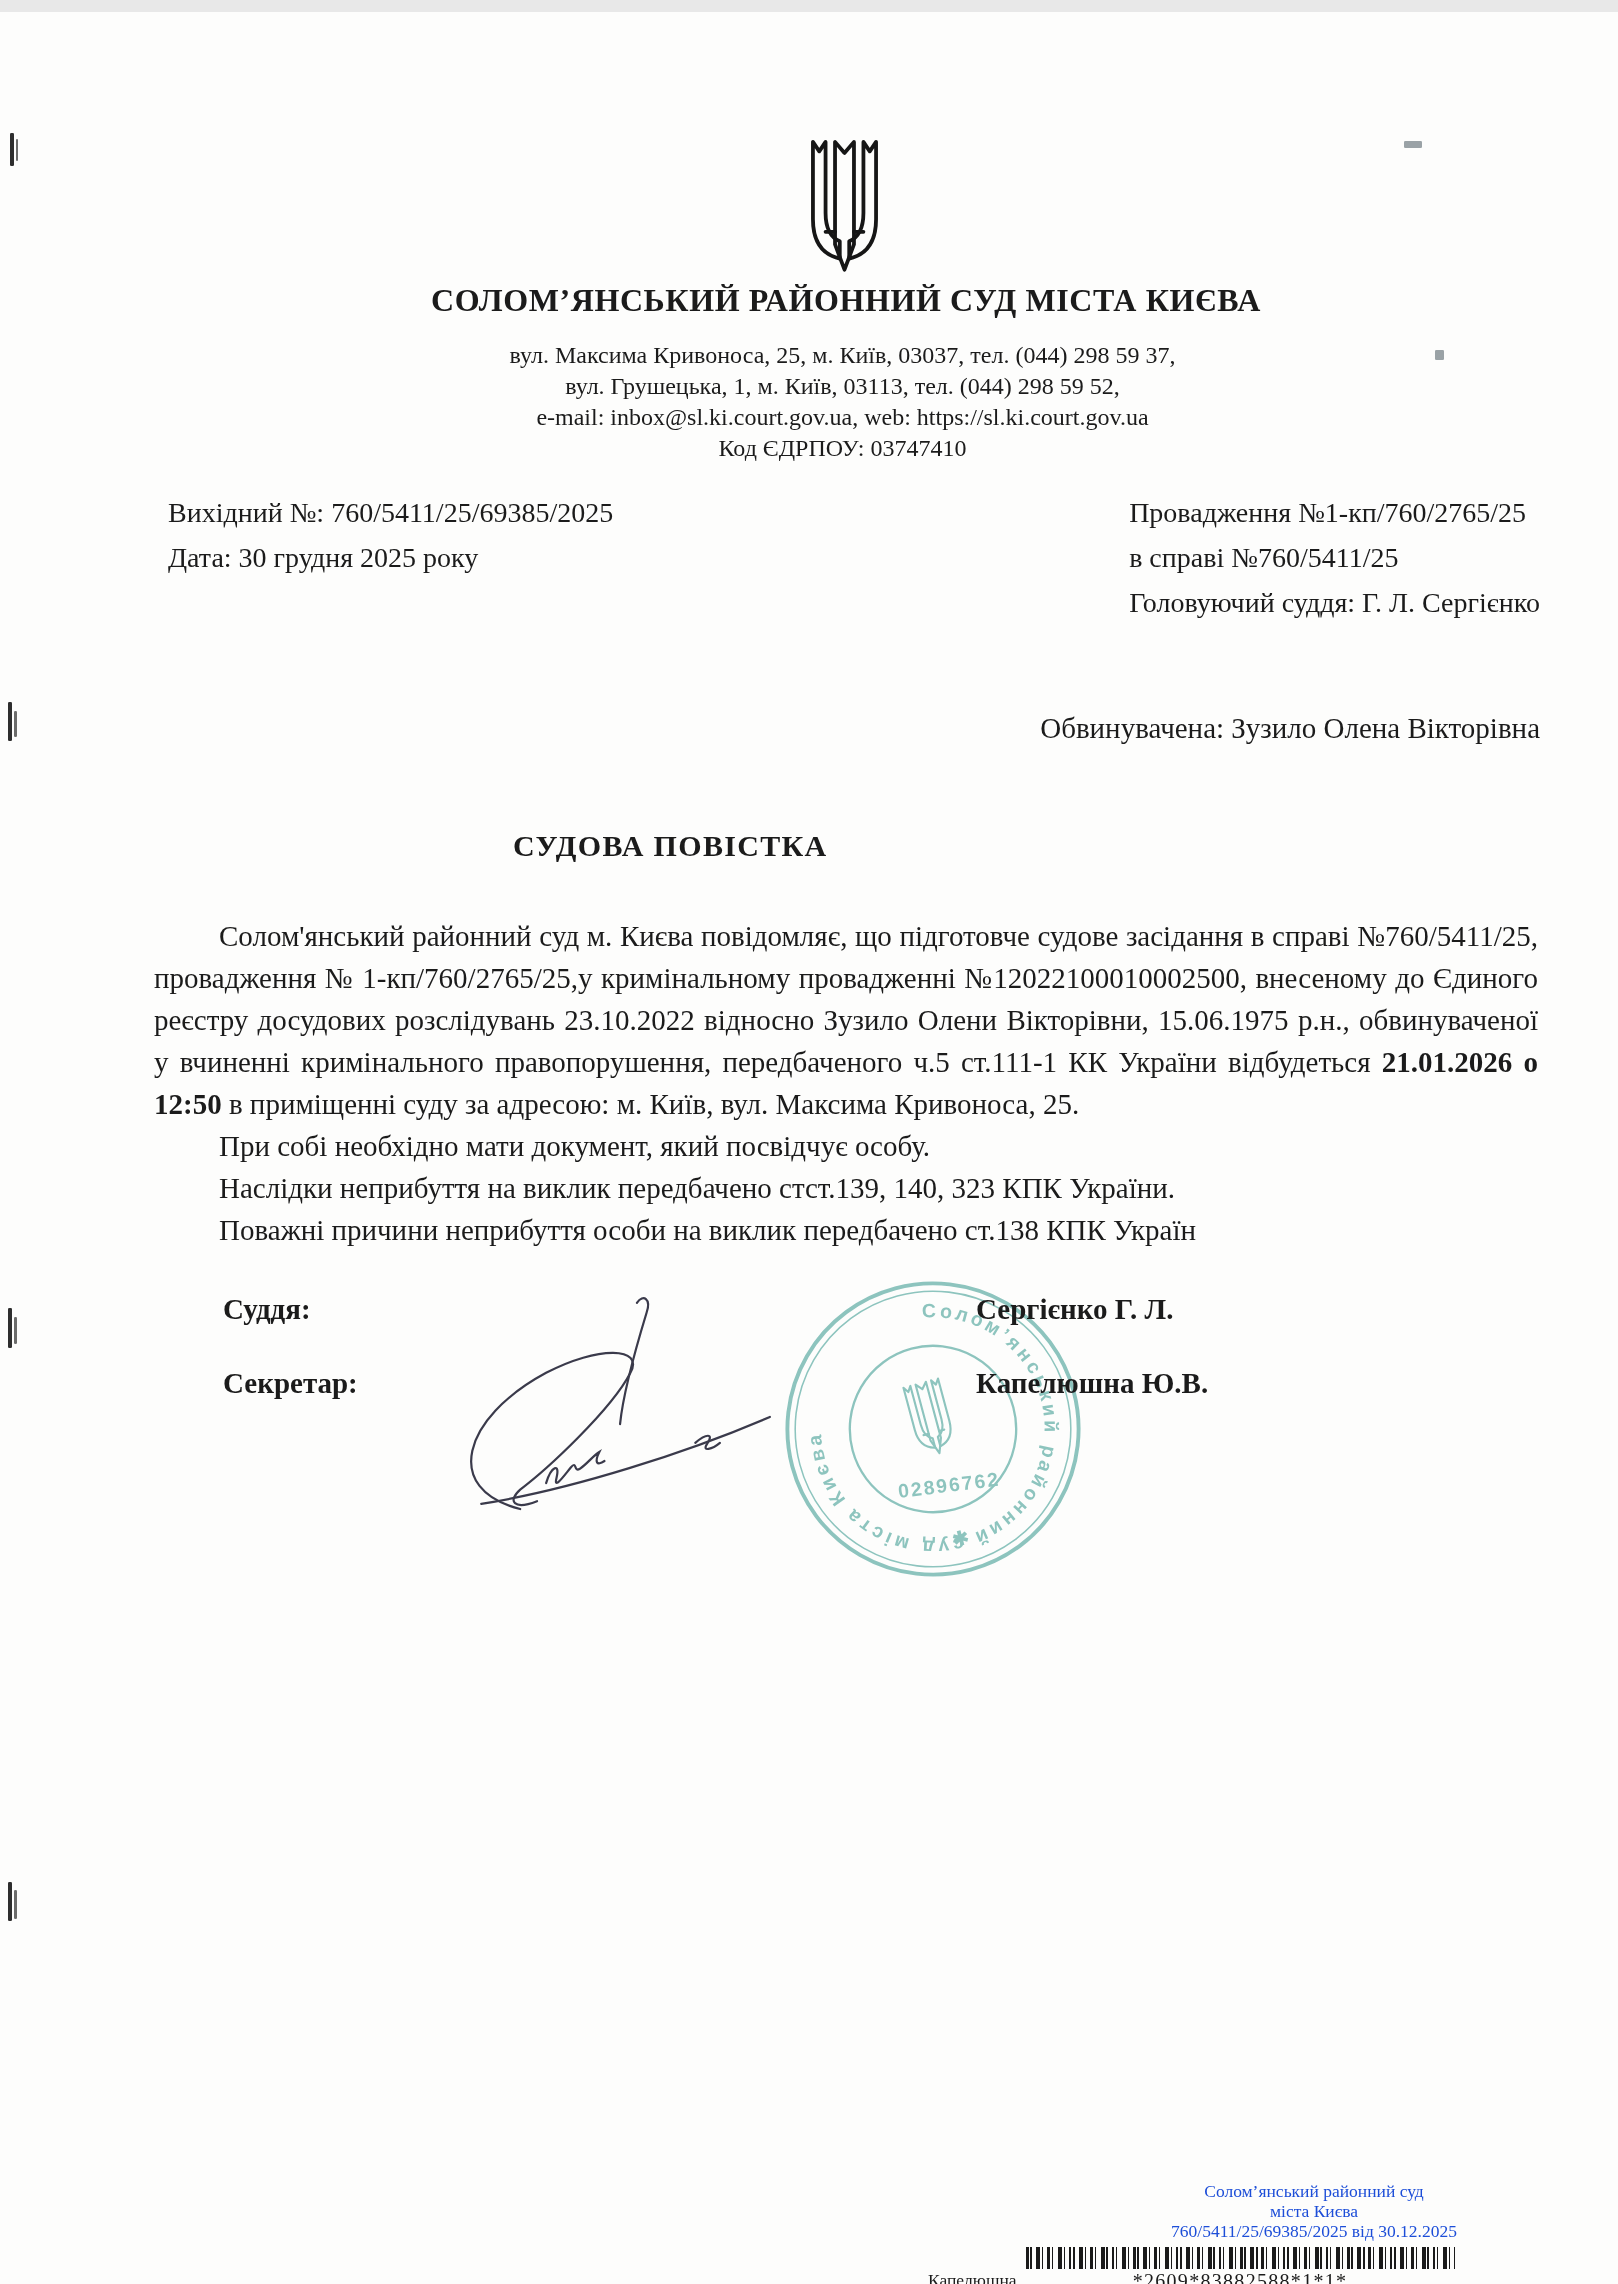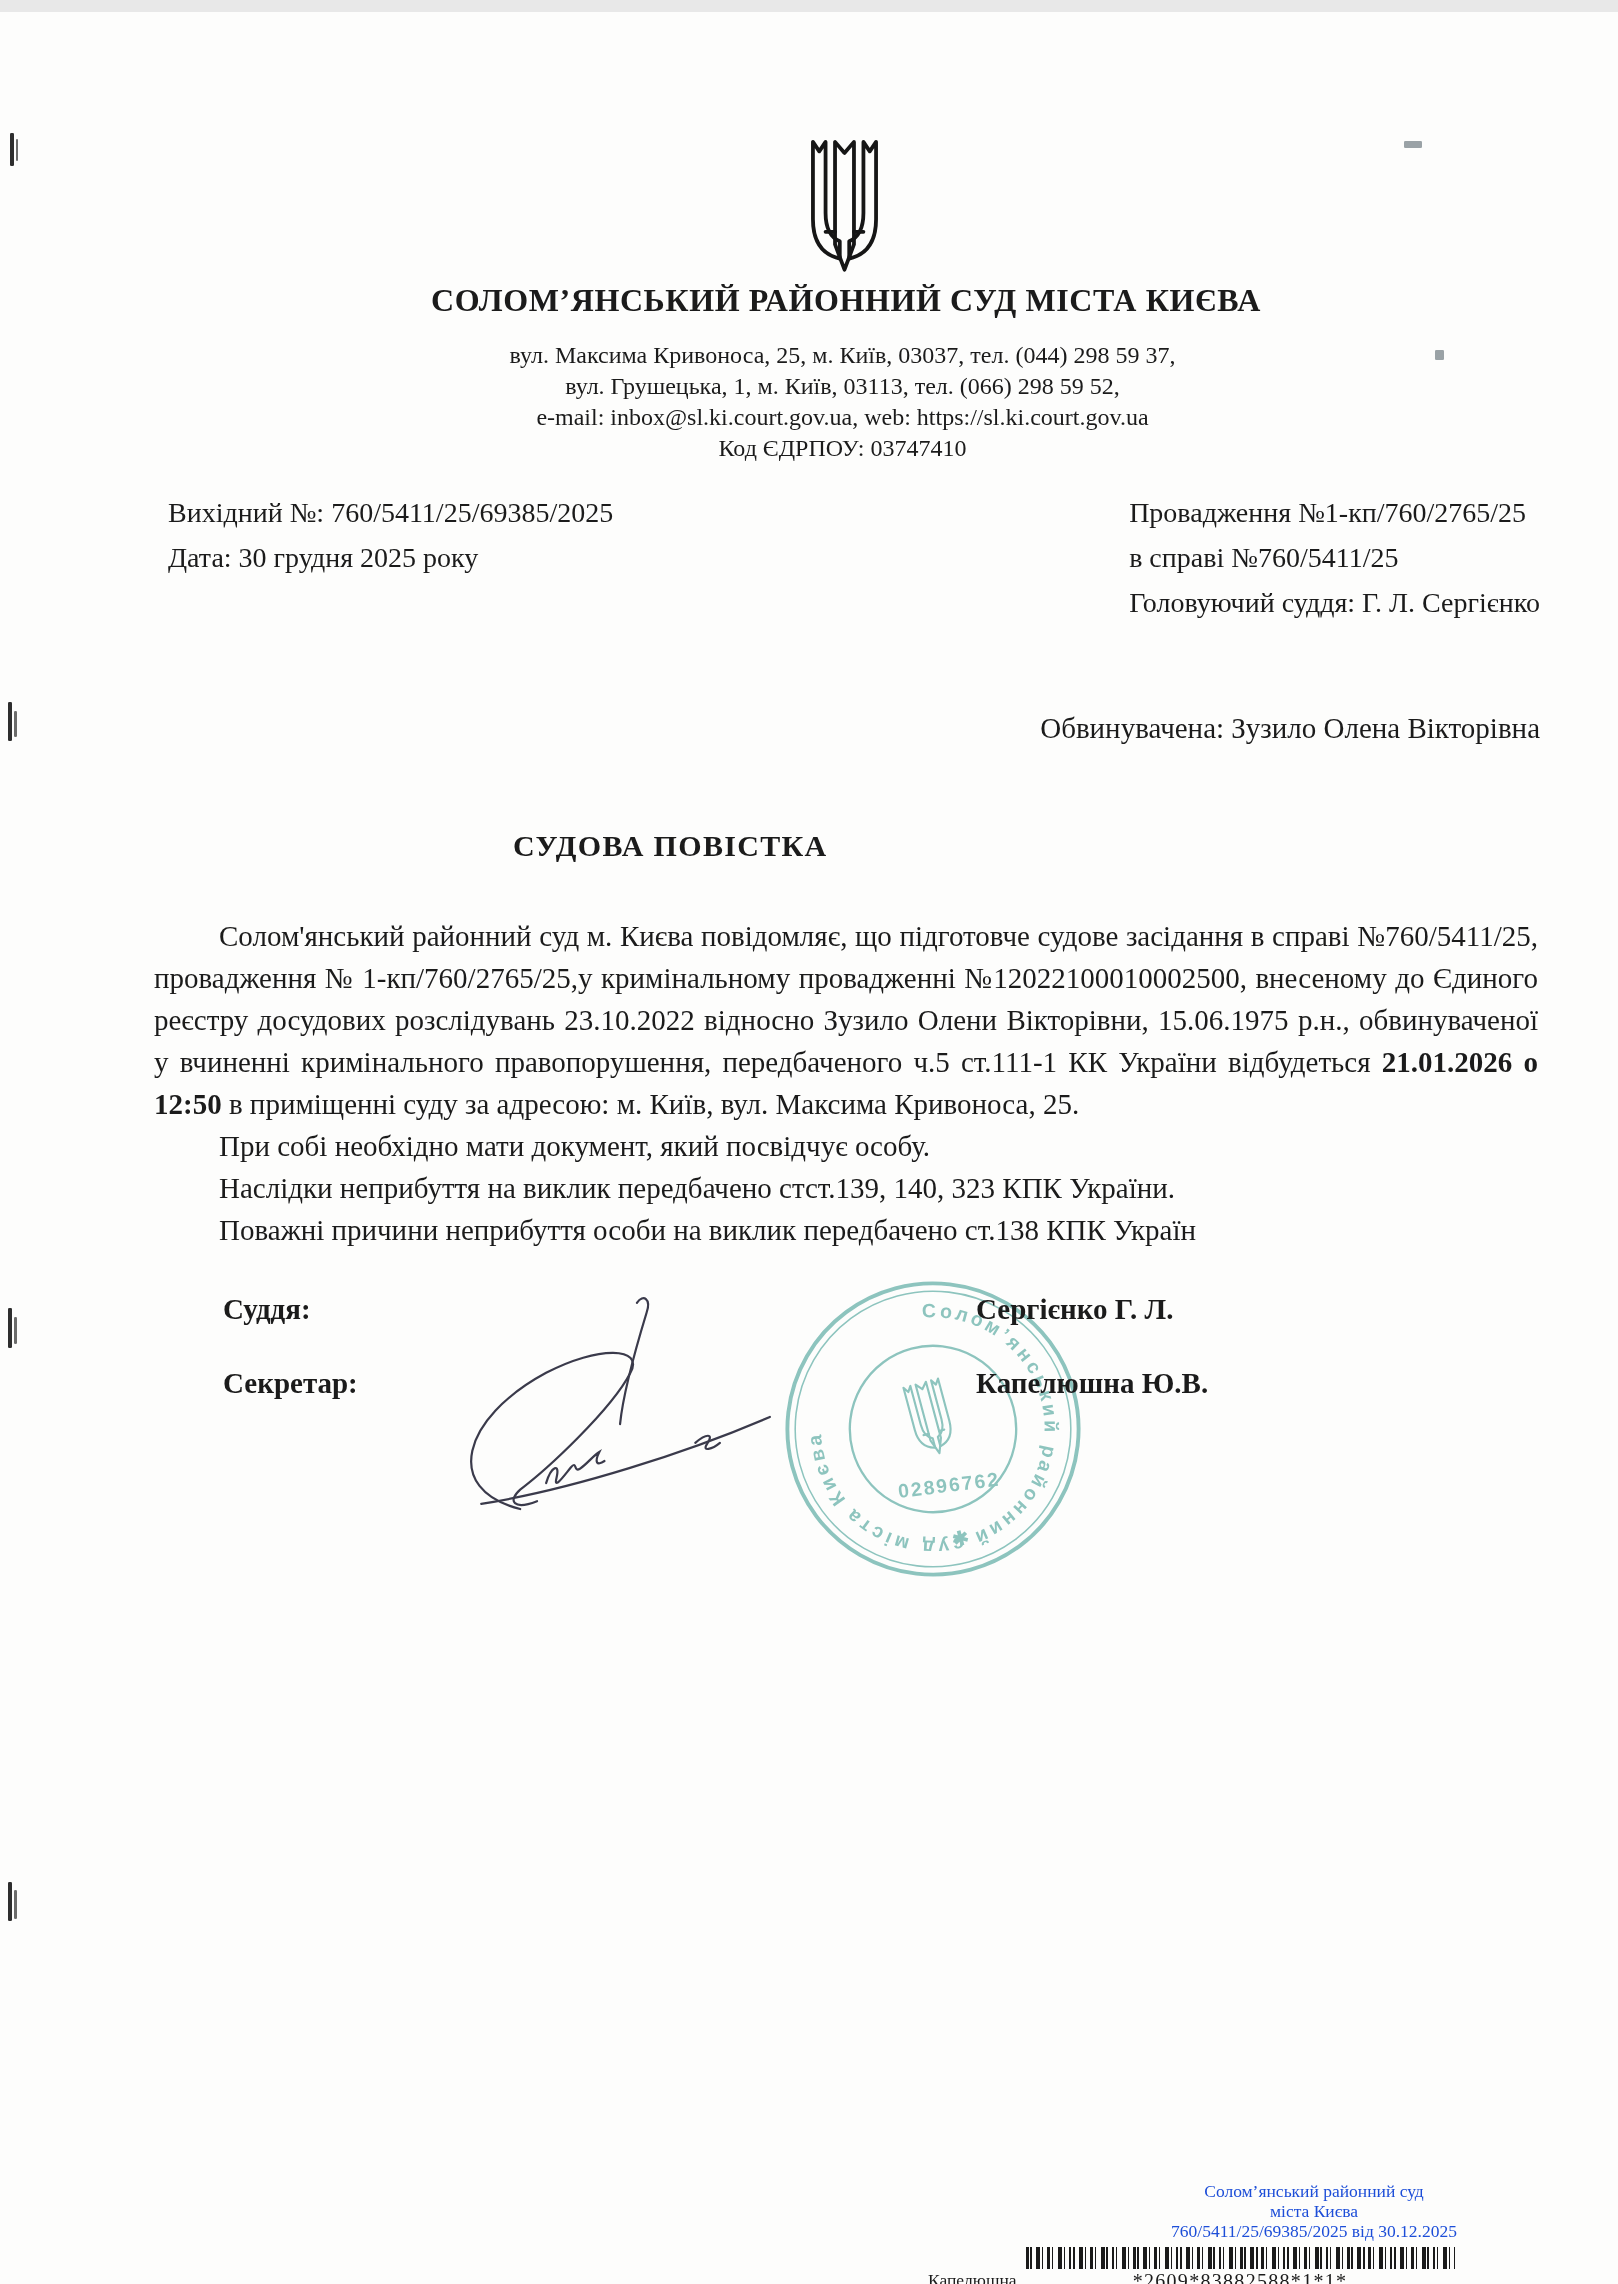--- a/index.html
+++ b/index.html
@@ -121,21 +121,21 @@
   <div class="mark faint" style="left:1435px;top:338px;width:9px;height:10.4px;"></div>
 
   <svg class="emblem" viewBox="0 0 64 90">
     <use href="#trident"></use>
   </svg>
 
   <div class="court-name">СОЛОМ’ЯНСЬКИЙ РАЙОННИЙ СУД МІСТА КИЄВА</div>
 
   <div class="addr">
     <div>вул. Максима Кривоноса, 25, м. Київ, 03037, тел. (044) 298 59 37,</div>
-    <div>вул. Грушецька, 1, м. Київ, 03113, тел. (066) 298 59 52,</div>
+    <div>вул. Грушецька, 1, м. Київ, 03113, тел. (044) 298 59 52,</div>
     <div>e-mail: inbox@sl.ki.court.gov.ua, web: https://sl.ki.court.gov.ua</div>
     <div>Код ЄДРПОУ: 03747410</div>
   </div>
 
   <div class="ref-left">
     <div>Вихідний №: 760/5411/25/69385/2025</div>
     <div>Дата: 30 грудня 2025 року</div>
   </div>
 
   <div class="ref-right">

